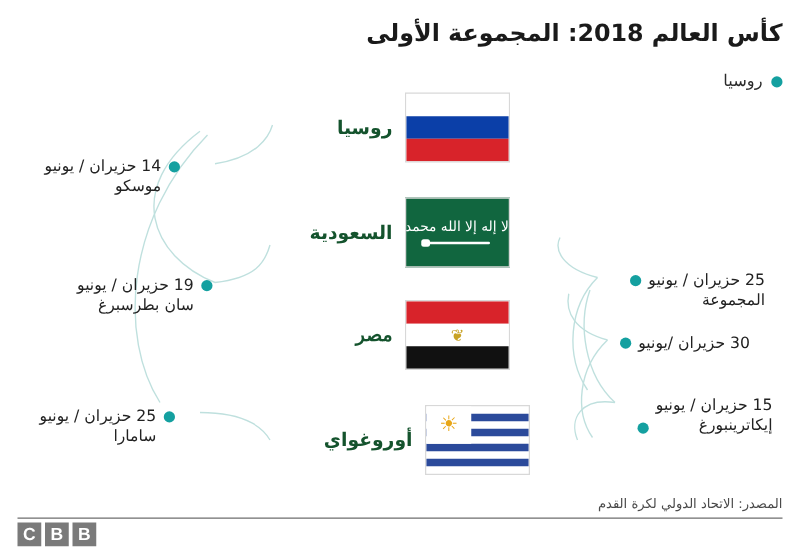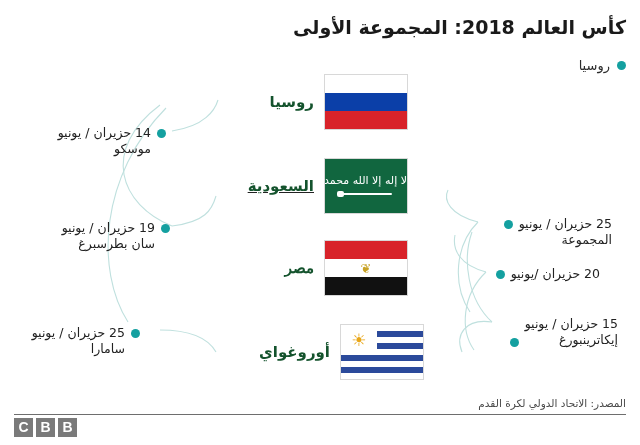--- a/index.html
+++ b/index.html
@@ -290,21 +290,21 @@
 
   <div class="team" style="top:74px; right:232px;">
     <span class="team-name">روسيا</span>
     <span class="flag flag-ru">
       <span class="b1"></span>
         <span class="b2"></span>
         <span class="b3"></span>
     </span>
   </div>
 
-  <div class="team" style="top:158px; right:232px;text-decoration:underline;">
+  <div class="team" style="top:158px; right:232px;">
     <span class="team-name">السعودية</span>
     <span class="flag flag-sa">
       <span class="script">لا إله إلا الله محمد رسول الله</span>
       <span class="sword"></span>
     </span>
   </div>
 
   <div class="team" style="top:240px; right:232px;font-family:Liberation Serif, serif;">
     <span class="team-name">مصر</span>
     <span class="flag flag-eg">
@@ -320,21 +320,21 @@
     <span class="flag flag-uy">
       <span class="stripe s1"></span>
         <span class="stripe s2"></span>
       <span class="stripe s3"></span>
         <span class="stripe s4"></span>
       <span class="canton"></span>
       <span class="sun">☀</span>
     </span>
   </div>
 
-  <div class="match left" style="top:125px; right:474px;">
+  <div class="match left" style="top:125px; right:496px;">
     <span class="dot"></span>
     <span class="txt">
       <span class="date">14 حزيران / يونيو</span>
       <span class="city">موسكو</span>
     </span>
   </div>
 
   <div class="match left" style="top:220px; right:470px;">
     <span class="dot"></span>
     <span class="txt">
@@ -355,21 +355,21 @@
     <span class="dot"></span>
     <span class="txt">
       <span class="date">25 حزيران / يونيو</span>
       <span class="city">المجموعة</span>
     </span>
   </div>
 
   <div class="match right" style="top:266px; right:40px;">
     <span class="dot"></span>
     <span class="txt">
-      <span class="date">20 حزيران /يونيو</span>
+      <span class="date">30 حزيران /يونيو</span>
     </span>
   </div>
 
   <div class="match right" style="top:316px; right:22px;align-items:flex-end;">
     <span class="dot"></span>
     <span class="txt">
       <span class="date">15 حزيران / يونيو</span>
       <span class="city">إيكاترينبورغ</span>
     </span>
   </div>

